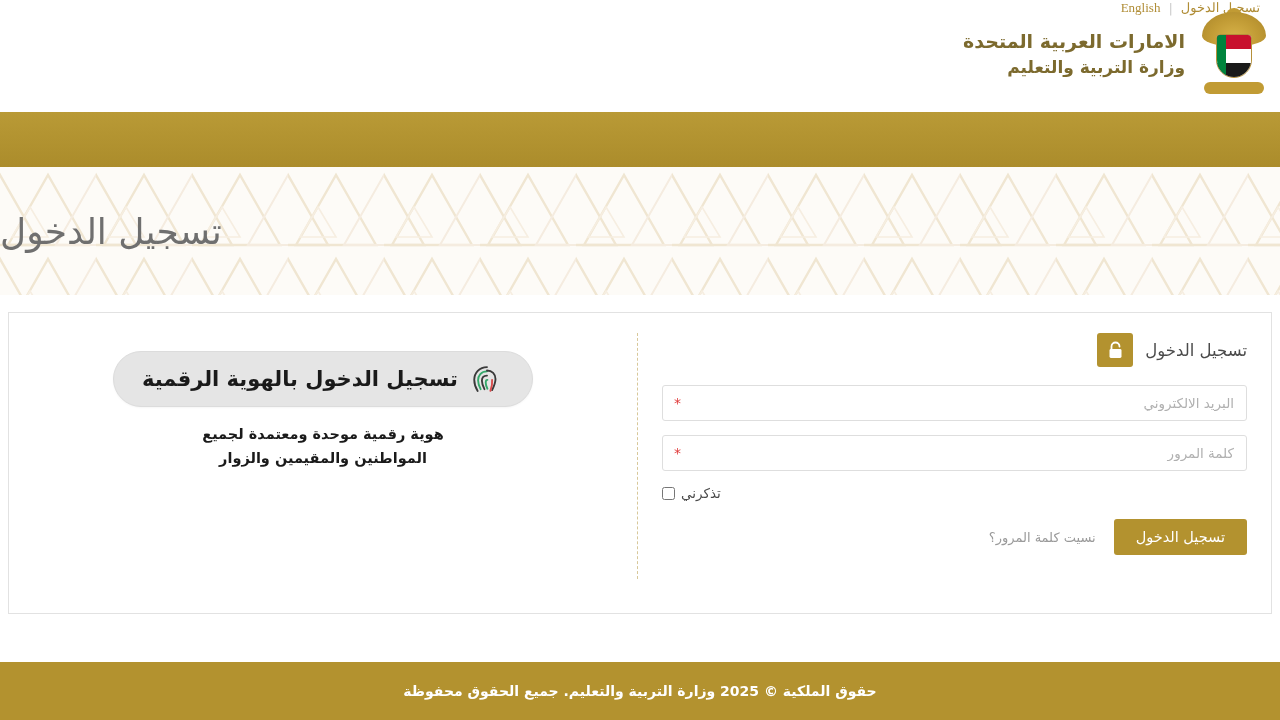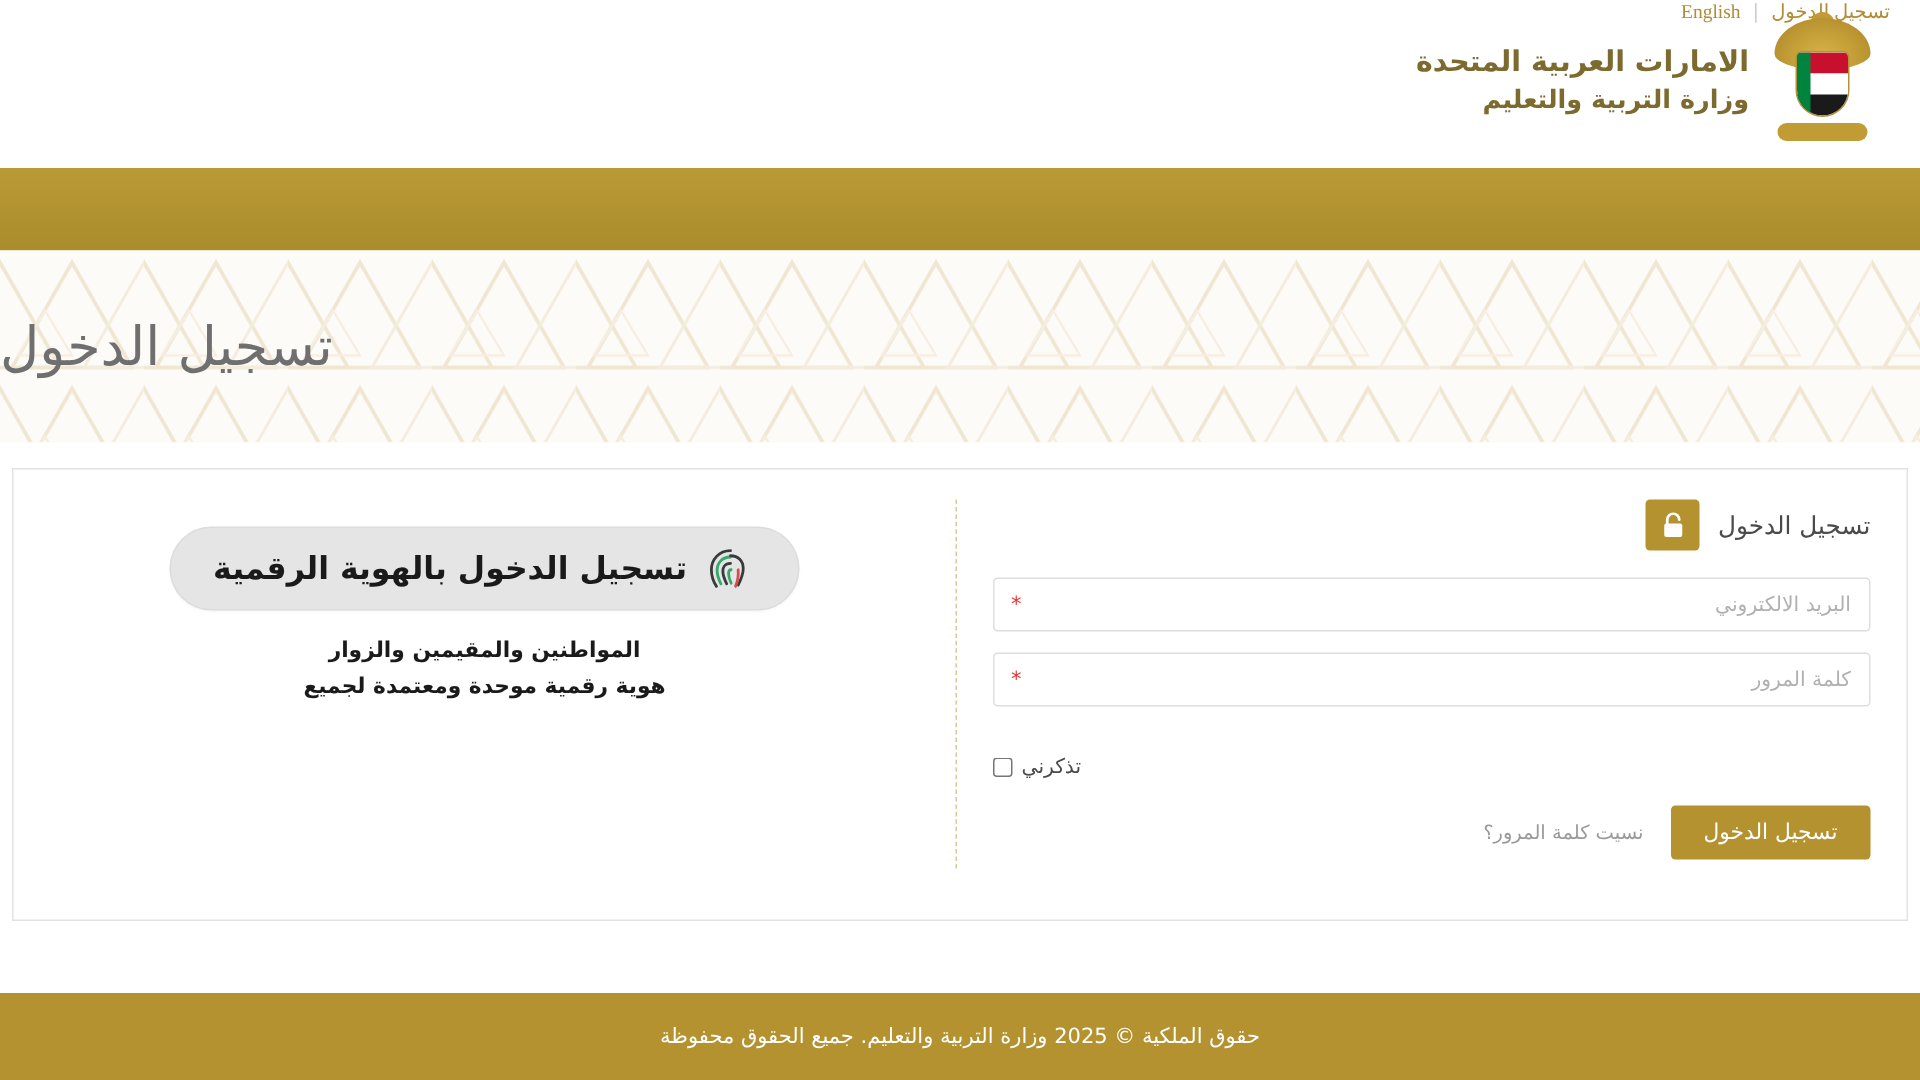--- a/index.html
+++ b/index.html
@@ -51,21 +51,21 @@
   }
   .lang-sep {
     color: #ccc;
     font-size: 13px;
   }
 
   .brand {
     display: flex;
     align-items: center;
     gap: 12px;
-    padding: 8px 28px 0 0;
+    padding: 8px 9px 0 0;
   }
   .emblem {
     width: 74px;
     height: 86px;
     position: relative;
     flex: none;
   }
   .emblem .falcon-body {
     position: absolute;
     left: 50%;
@@ -248,21 +248,21 @@
     font-size: 14px;
     pointer-events: none;
   }
 
   .remember-row {
     display: flex;
     flex-direction: row-reverse;
     justify-content: flex-start;
     align-items: center;
     gap: 6px;
-    margin-top: 32px;
+    margin-top: 14px;
     margin-bottom: 18px;
     direction: rtl;
   }
   .remember-row input[type=checkbox] {
     width: 13px; height: 13px; margin: 0;
     accent-color: #b3922f;
   }
   .remember-label {
     font-size: 13.5px;
     color: #4a4a4a;
@@ -334,20 +334,21 @@
     left: 0;
     right: 0;
     height: 58px;
     background: #b3922f;
     color: #fff;
     display: flex;
     align-items: center;
     justify-content: center;
     font-size: 14px;
     direction: rtl;
+    font-weight: bold;
   }
 </style>
 </head>
 <body>
 
 <div class="topbar">
   <div class="lang-links">
     <div class="lang-links-inner">
       <a class="lang-link">تسجيل الدخول</a>
       <span class="lang-sep">|</span>
@@ -437,21 +438,21 @@
           <path d="M20 11 C13 11 9.5 16 9.5 21.5 C9.5 26 11 29 12.5 32" stroke="#35a86b" stroke-width="2.2"></path>
           <path d="M20 16 C15.5 16 14 19 14 22 C14 26 15.5 29 17 32" stroke="#3a3a3a" stroke-width="2.2"></path>
           <path d="M20.5 21 C19 21 18.5 22.5 18.5 24 C18.5 27 19.5 29.5 20.5 31.5" stroke="#35a86b" stroke-width="2.2"></path>
           <path d="M26 33 C28 29 30 25 30 20 C30 14 26 10 20 10" stroke="#3a3a3a" stroke-width="2.2"></path>
           <path d="M24 34 C25.5 30 26.5 26 26 21" stroke="#d94c4c" stroke-width="2.2"></path>
         </g>
       </svg>
       <span class="uaepass-text">تسجيل الدخول بالهوية الرقمية</span>
     </div>
     <div class="uaepass-caption">
+      <div>هوية رقمية موحدة ومعتمدة لجميع</div>
       <div>المواطنين والمقيمين والزوار</div>
-      <div>هوية رقمية موحدة ومعتمدة لجميع</div>
     </div>
   </div>
 </div>
 
 <div class="footer">
   <span>حقوق الملكية © 2025 وزارة التربية والتعليم. جميع الحقوق محفوظة</span>
 </div>
 
 </body></html>

